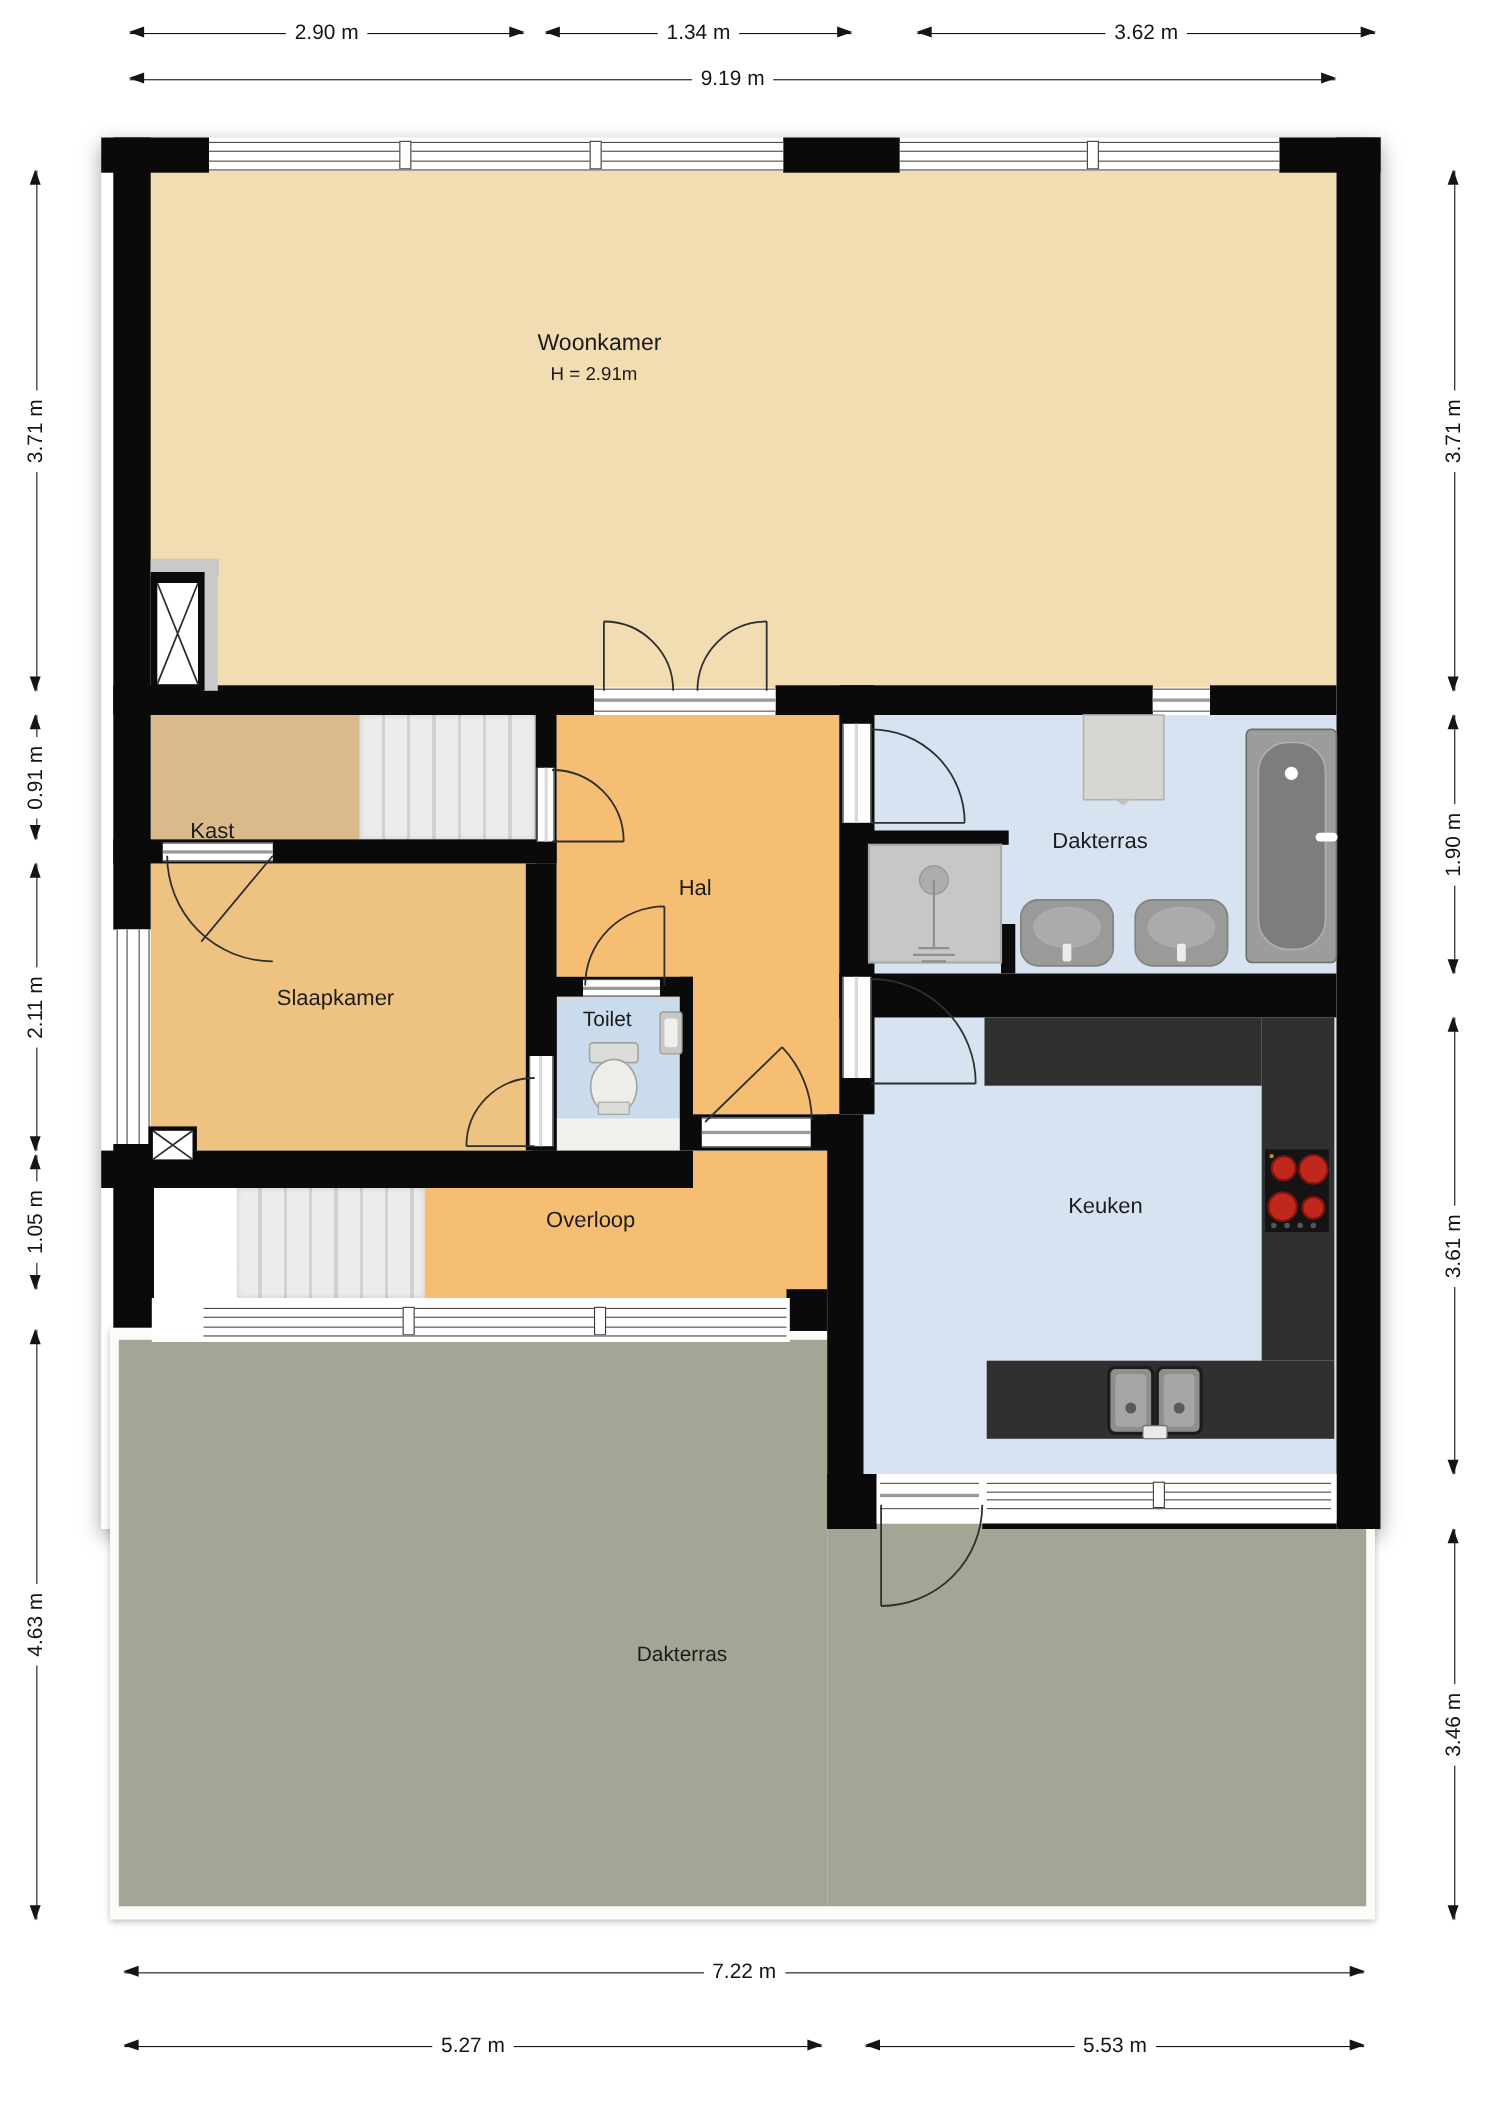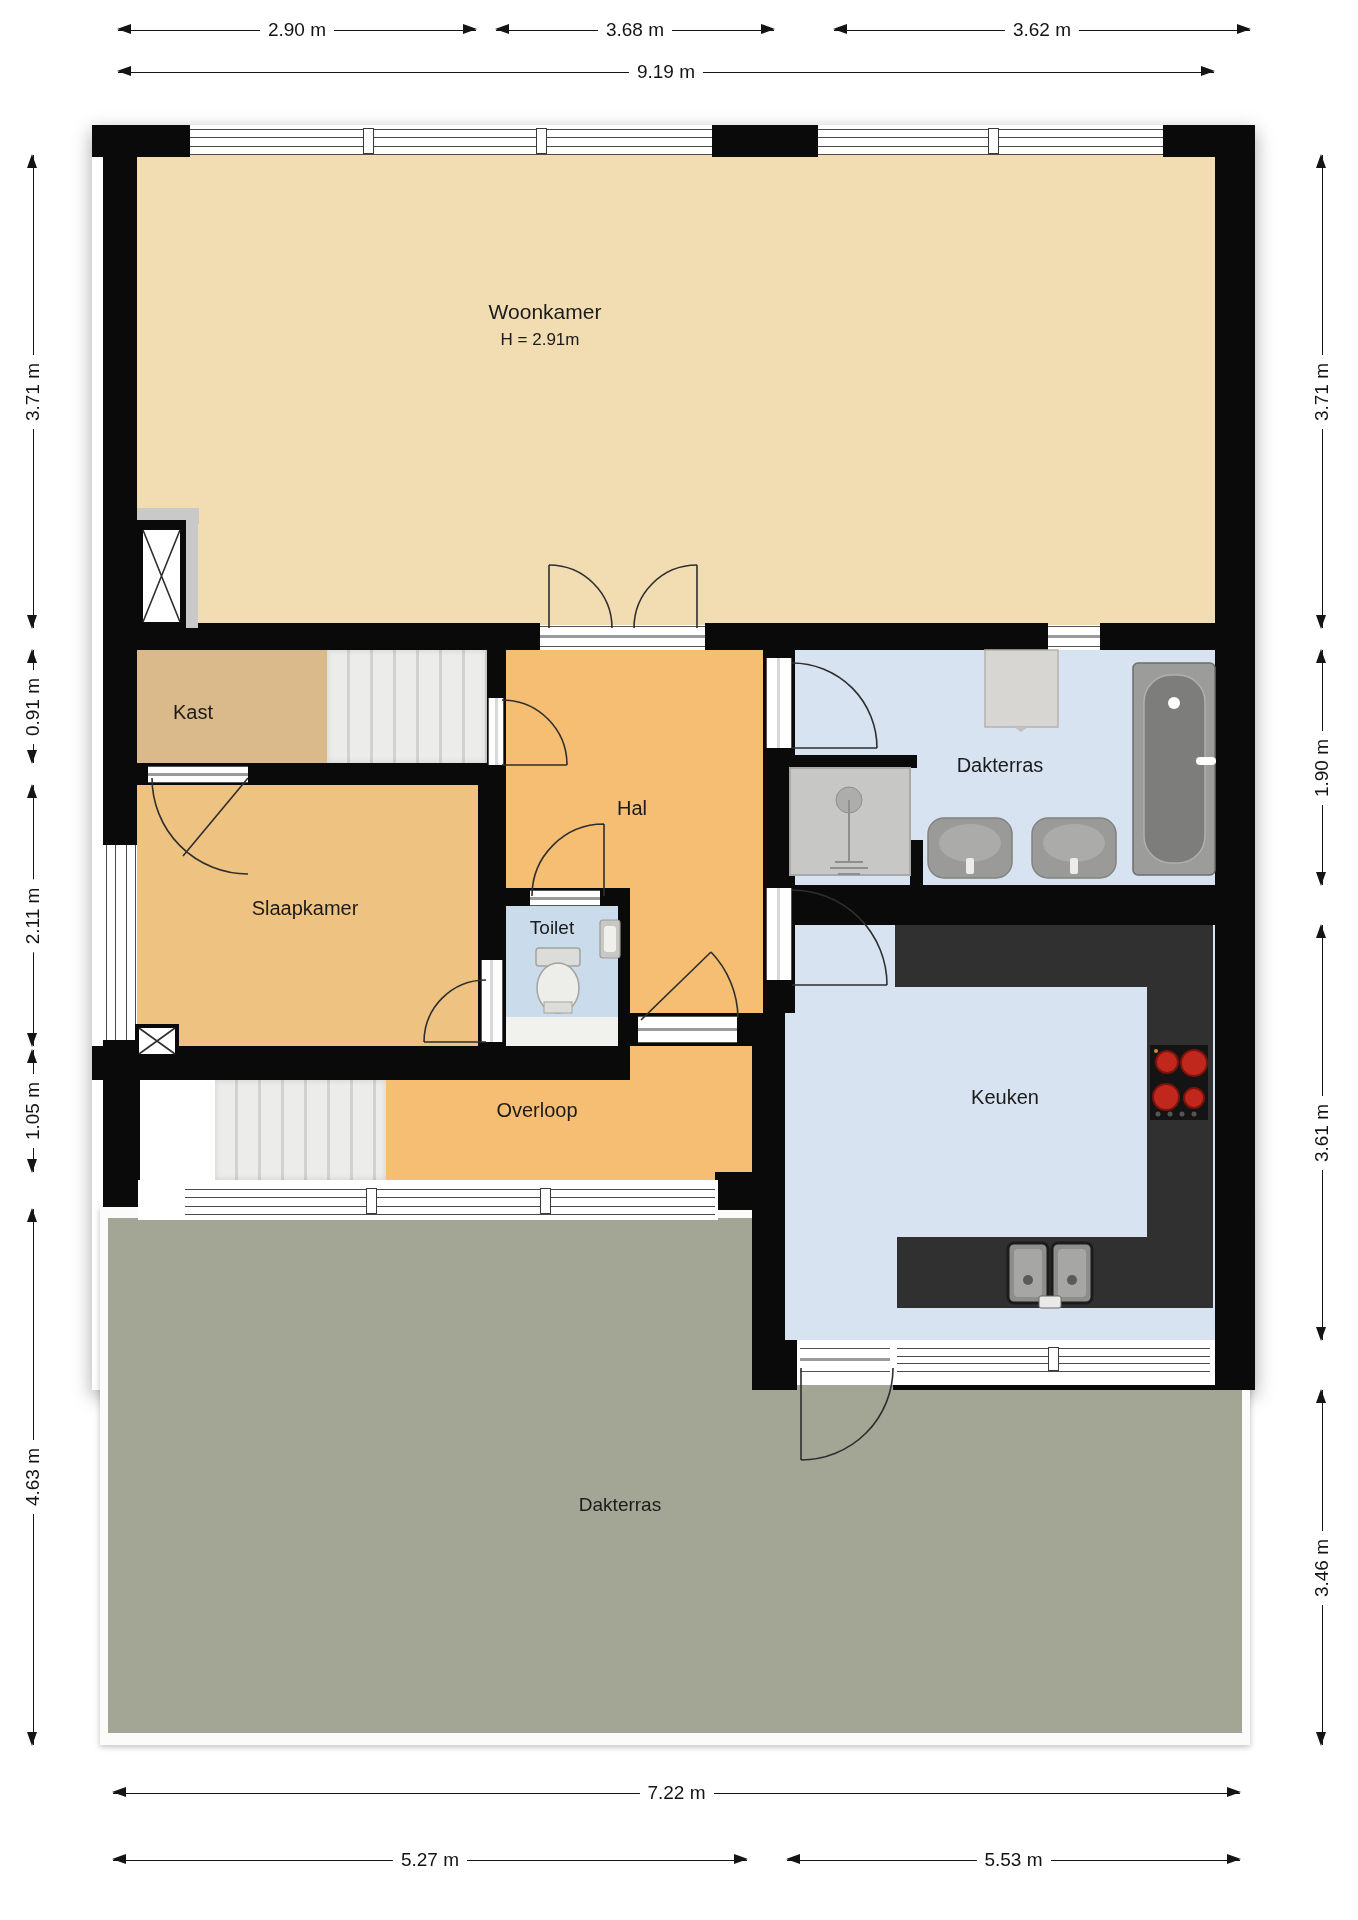--- a/index.html
+++ b/index.html
@@ -230,38 +230,38 @@
       <rect x="1014" y="1249" width="28" height="48" rx="4" fill="#A6A6A4"></rect>
       <rect x="1058" y="1249" width="28" height="48" rx="4" fill="#A6A6A4"></rect>
       <circle cx="1028" cy="1280" r="5" fill="#5a5a58"></circle>
         <circle cx="1072" cy="1280" r="5" fill="#5a5a58"></circle>
       <rect x="1039" y="1296" width="22" height="12" rx="2" fill="#E9E9E7" stroke="#6b6b69"></rect>
     </g>
   </svg>
 
   <div class="rlab" style="left:545px;top:312px;font-size:21px">Woonkamer</div>
   <div class="rlab" style="left:540px;top:340px;font-size:17px">H = 2.91m</div>
-  <div class="rlab" style="left:193px;top:712px">Kast</div>
+  <div class="rlab" style="left:193px;top:756px">Kast</div>
   <div class="rlab" style="left:632px;top:808px">Hal</div>
   <div class="rlab" style="left:1000px;top:765px">Dakterras</div>
   <div class="rlab" style="left:305px;top:908px">Slaapkamer</div>
   <div class="rlab" style="left:552px;top:928px;font-size:19px">Toilet</div>
   <div class="rlab" style="left:537px;top:1110px">Overloop</div>
   <div class="rlab" style="left:1005px;top:1097px">Keuken</div>
   <div class="rlab" style="left:620px;top:1505px;font-size:19px">Dakterras</div>
 
   <div class="dim-h" style="left:118px;top:30px;width:358px">
     <i class="aL"></i>
       <i class="aR"></i>
       <span class="dlab">2.90 m</span>
   </div>
   <div class="dim-h" style="left:496px;top:30px;width:278px">
     <i class="aL"></i>
       <i class="aR"></i>
-      <span class="dlab">3.68 m</span>
+      <span class="dlab">1.34 m</span>
   </div>
   <div class="dim-h" style="left:834px;top:30px;width:416px">
     <i class="aL"></i>
       <i class="aR"></i>
       <span class="dlab">3.62 m</span>
   </div>
   <div class="dim-h" style="left:118px;top:72px;width:1096px">
     <i class="aL"></i>
       <i class="aR"></i>
       <span class="dlab">9.19 m</span>

